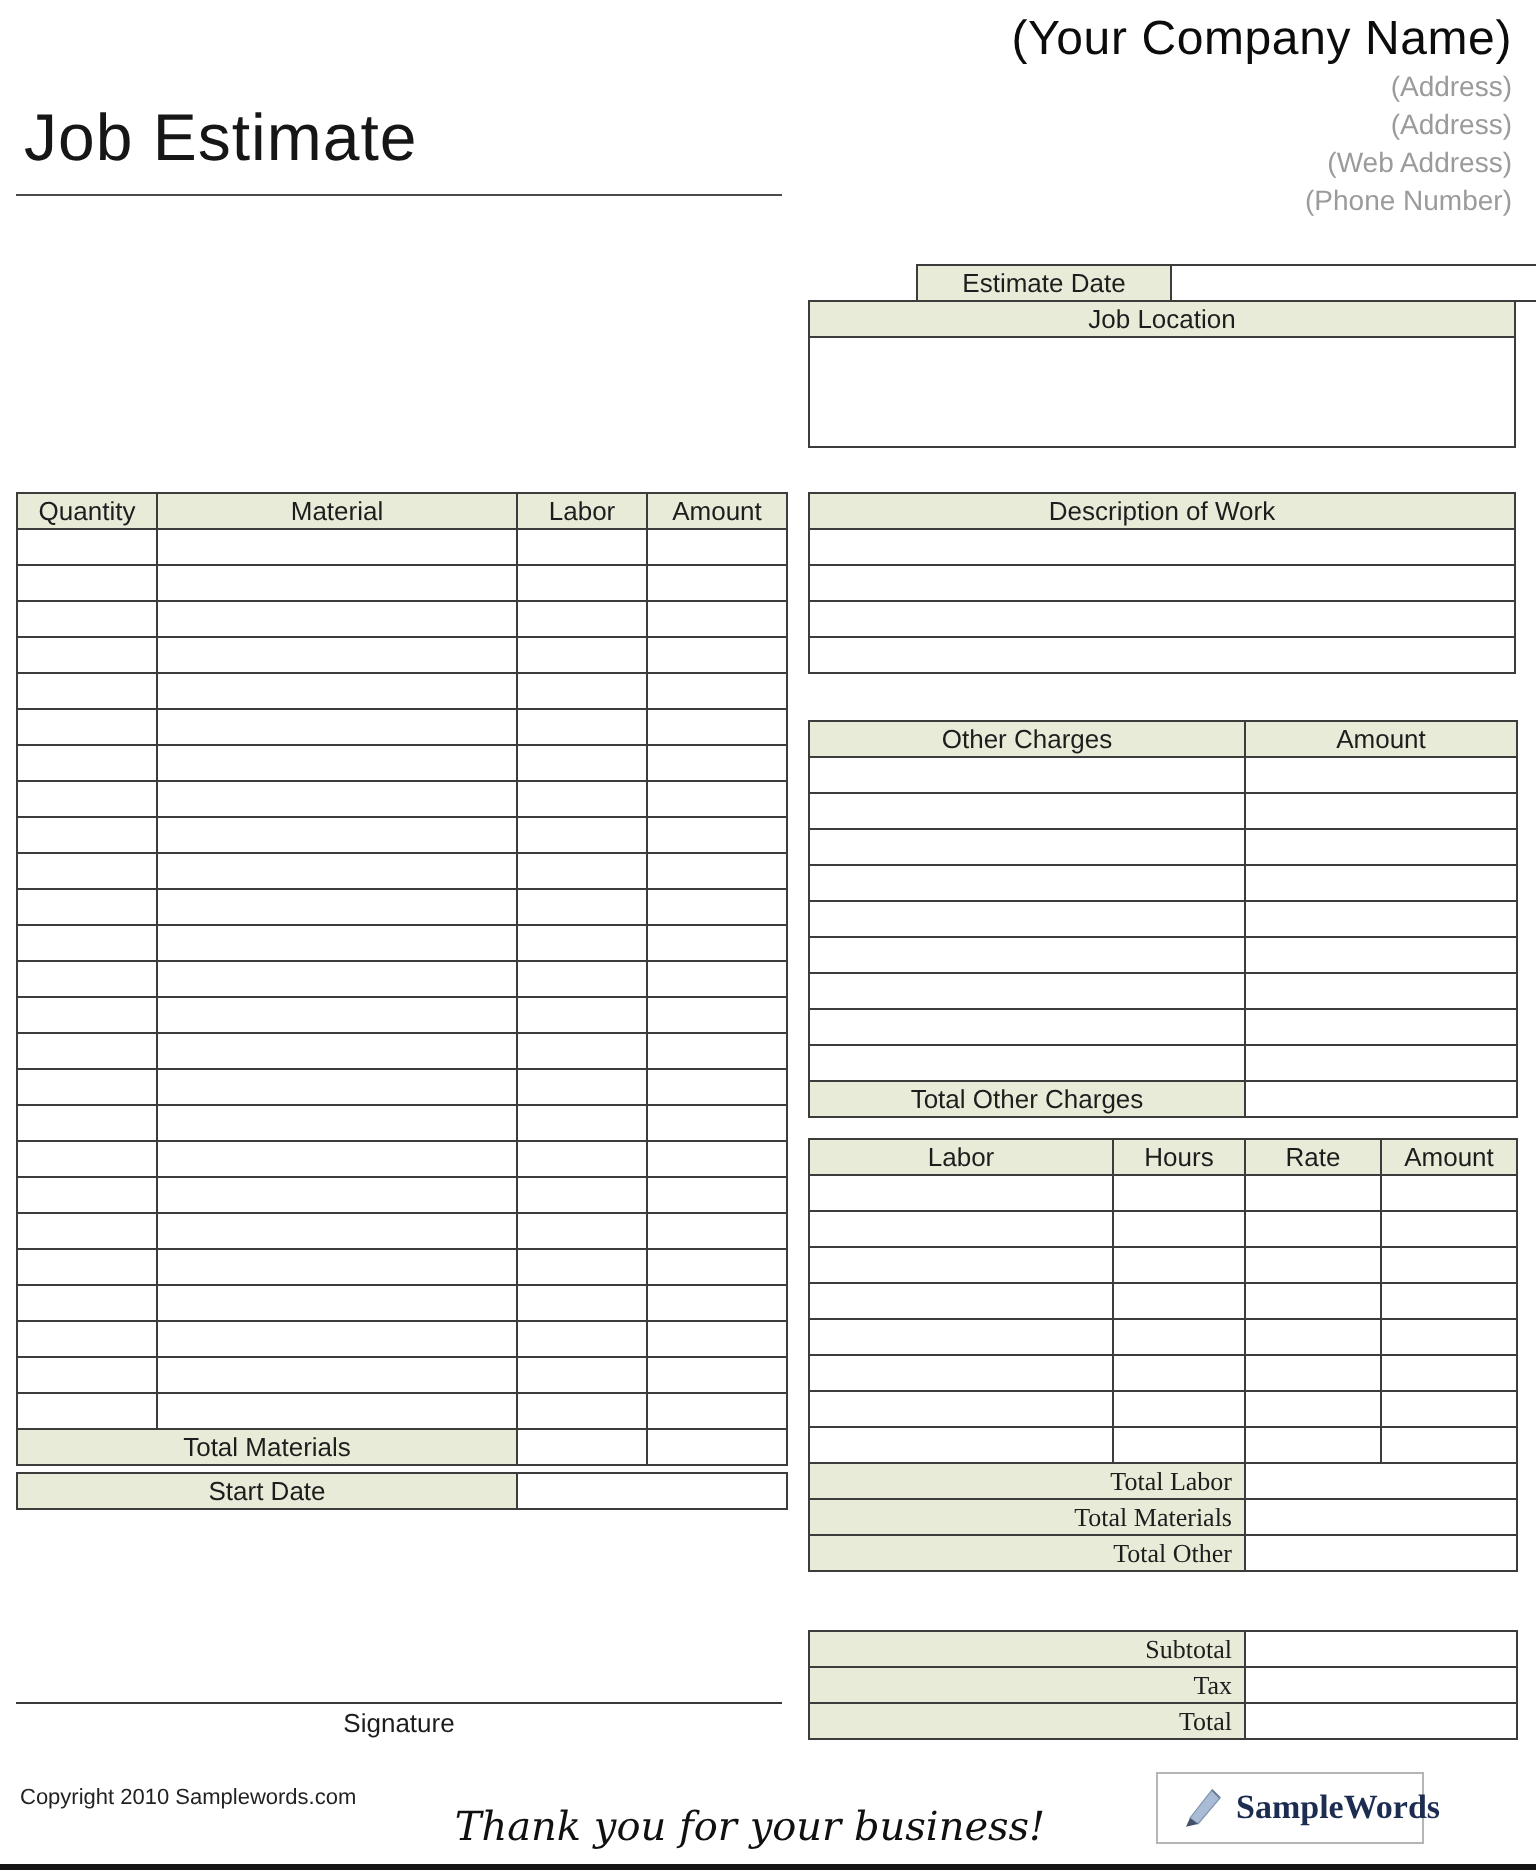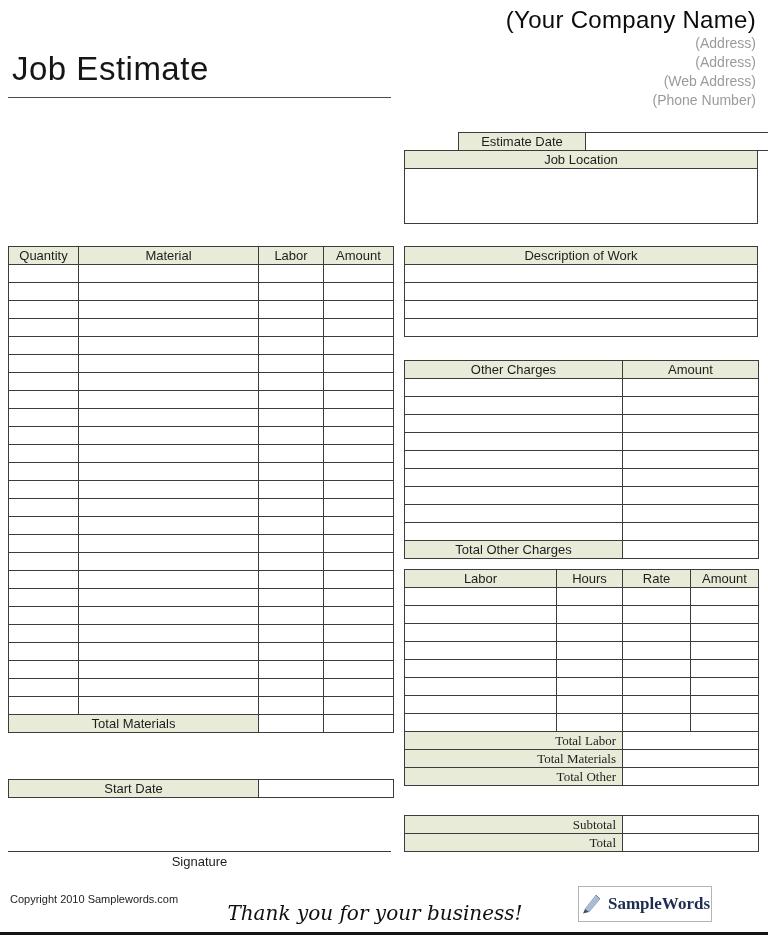--- a/index.html
+++ b/index.html
@@ -32,21 +32,21 @@
 
   
   .signature-block { position:absolute; left:8px; top:851px; width:383px; border-top:1.6px solid #3a3a3a; text-align:center; }
   .signature-block span { font-size:13px; color:#1d1d1d; display:inline-block; padding-top:2px; }
 
   
   .copyright { position:absolute; left:10px; top:893px; font-size:11px; color:#222; }
   .thanks { position:absolute; left:220px; top:901px; width:310px; text-align:center;
             font-family:"DejaVu Serif", serif; font-style:italic; font-size:20px; color:#101010; }
   .logo-box { position:absolute; left:578px; top:886px; width:134px; height:36px;
-              border:1px solid #b5b5b5; background:#fff; display:flex; align-items:center; padding:0 0; gap:5px; }
+              border:1px solid #b5b5b5; background:#fff; display:flex; align-items:center; padding:0 10px; gap:5px; }
   .logo-text { font-family:"Liberation Serif", serif; font-size:17px; font-weight:600; color:var(--logo-text,#1d2d52); }
   .bottom-edge { position:absolute; left:0; top:932px; width:768px; height:3px; background:#141414; }
 </style>
 </head>
 <body>
 
 <div class="page">
 
   <div class="company-block">
     <div class="company-name">(Your Company Name)</div>
@@ -413,41 +413,45 @@
         <td class="hdr right" colspan="2">Total Materials</td>
         <td class="blank" colspan="2"></td>
       </tr>
       <tr>
         <td class="hdr right" colspan="2">Total Other</td>
         <td class="blank" colspan="2"></td>
       </tr>
     </tfoot>
   </table>
 
-  <table class="tbl" style="left:8px; top:779px; width:385px;padding-left:25px;">
+  <table class="tbl" style="left:8px; top:736px; width:385px;padding-left:25px;">
     <colgroup>
         <col style="width:250px">
         <col style="width:135px">
       </colgroup>
     <tbody>
       <tr>
         <td class="hdr">Start Date</td>
         <td class="blank"></td>
       </tr>
     </tbody>
   </table>
 
   <table class="tbl" style="left:404px; top:815px; width:354px;padding-left:44px;">
     <colgroup>
         <col style="width:218px">
         <col style="width:136px">
       </colgroup>
     <tbody>
       <tr>
         <td class="hdr right">Subtotal</td>
+        <td class="blank"></td>
+      </tr>
+      <tr>
+        <td class="hdr right">Tax</td>
         <td class="blank"></td>
       </tr>
       <tr>
         <td class="hdr right">Total</td>
         <td class="blank"></td>
       </tr>
     </tbody>
   </table>
 
   <div class="signature-block">

